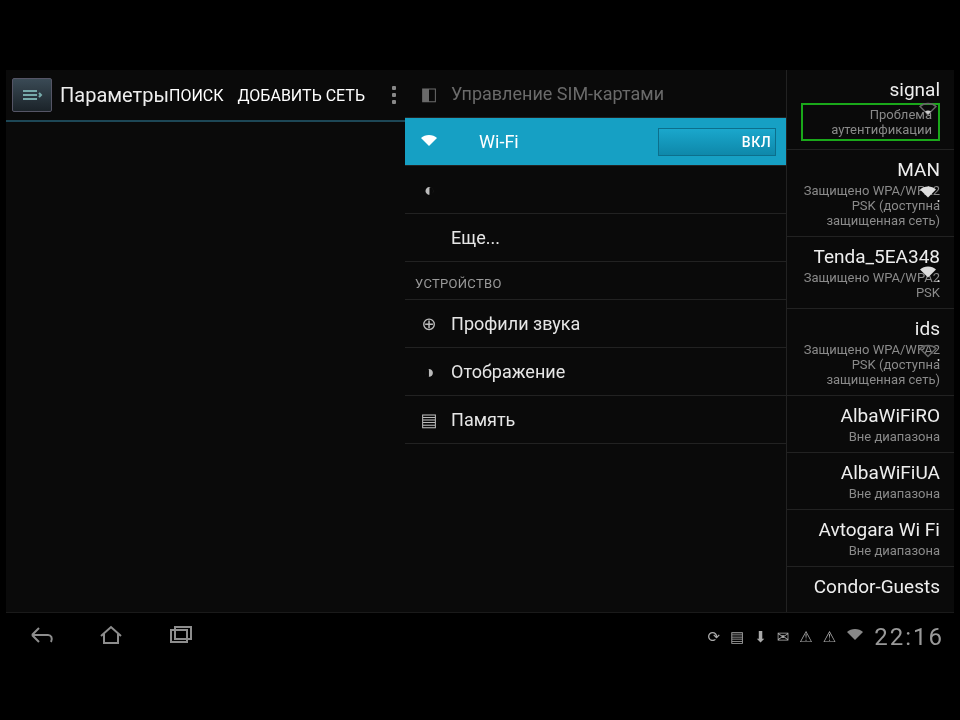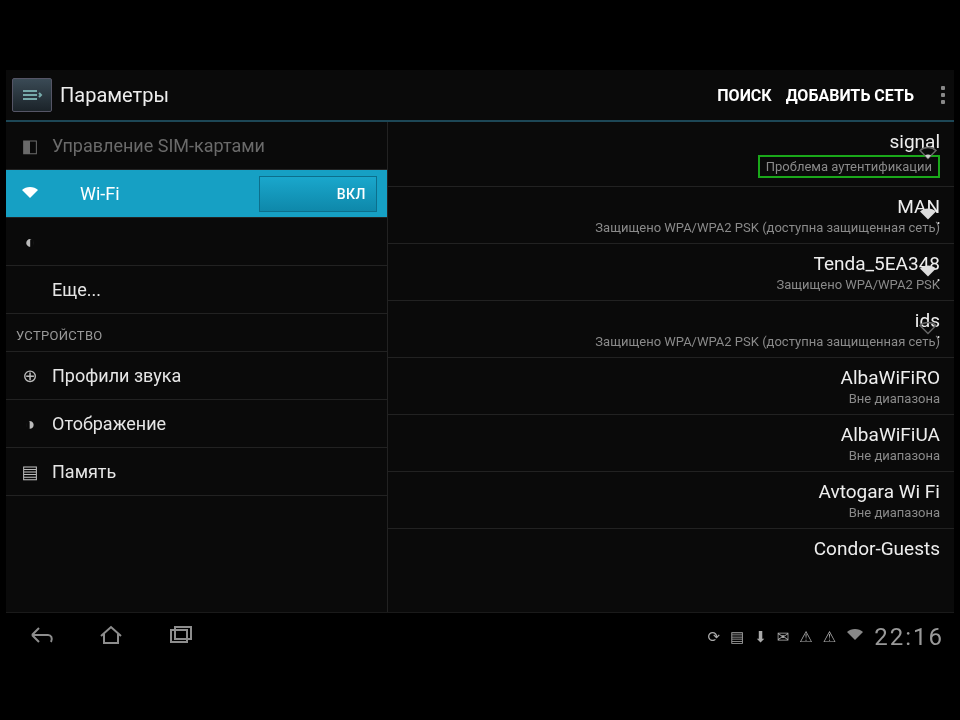--- a/index.html
+++ b/index.html
@@ -13,21 +13,21 @@
     position: relative;
   }
   .screen {
     position: absolute;
     left: 6px;
     top: 70px;
     width: 948px;
     height: 560px;
     background: #0a0a0a;
     display: flex;
-    flex-direction: column;
+    flex-direction: row;
   }
   
   .header {
     display: flex;
     align-items: center;
     height: 52px;
     padding: 0 6px 0 6px;
     border-bottom: 2px solid #1d4756;
   }
   .header .app-icon {
@@ -45,21 +45,21 @@
     font-size: 20px;
     color: #eee;
     flex: 1;
   }
   .header .actions {
     display: flex;
     gap: 14px;
     align-items: center;
     font-size: 16px;
     color: #fff;
-    font-weight: 700;
+    font-weight: 400;
   }
   .header .action-btn { cursor: pointer; }
   .header .overflow {
     width: 10px;
     display:flex;
     flex-direction:column;
     align-items:center;
     gap:3px;
     margin-left:10px;
     cursor:pointer;
@@ -105,25 +105,25 @@
   .row .label { flex: 1; }
   .row.disabled .label, .row.disabled .icon { color:#6a6a6a; }
   .row.sel {
     background: #16a0c4;
     color: #fff;
     gap: 28px;
   }
   .row.sel .icon { color:#fff; }
   .toggle {
     width: 118px;
-    height: 36px;
+    height: 28px;
     display:flex;
     align-items:center;
     justify-content:flex-end;
-    padding-right:10px;
+    padding-right:4px;
     font-size:14px;
     font-weight:500;
     letter-spacing:.5px;
   }
   .toggle.on{
     background:linear-gradient(#1aa7cc,#0e88aa);
     color:#fff;
     border:1px solid #0c6f8c;
   }
   .toggle.off{

